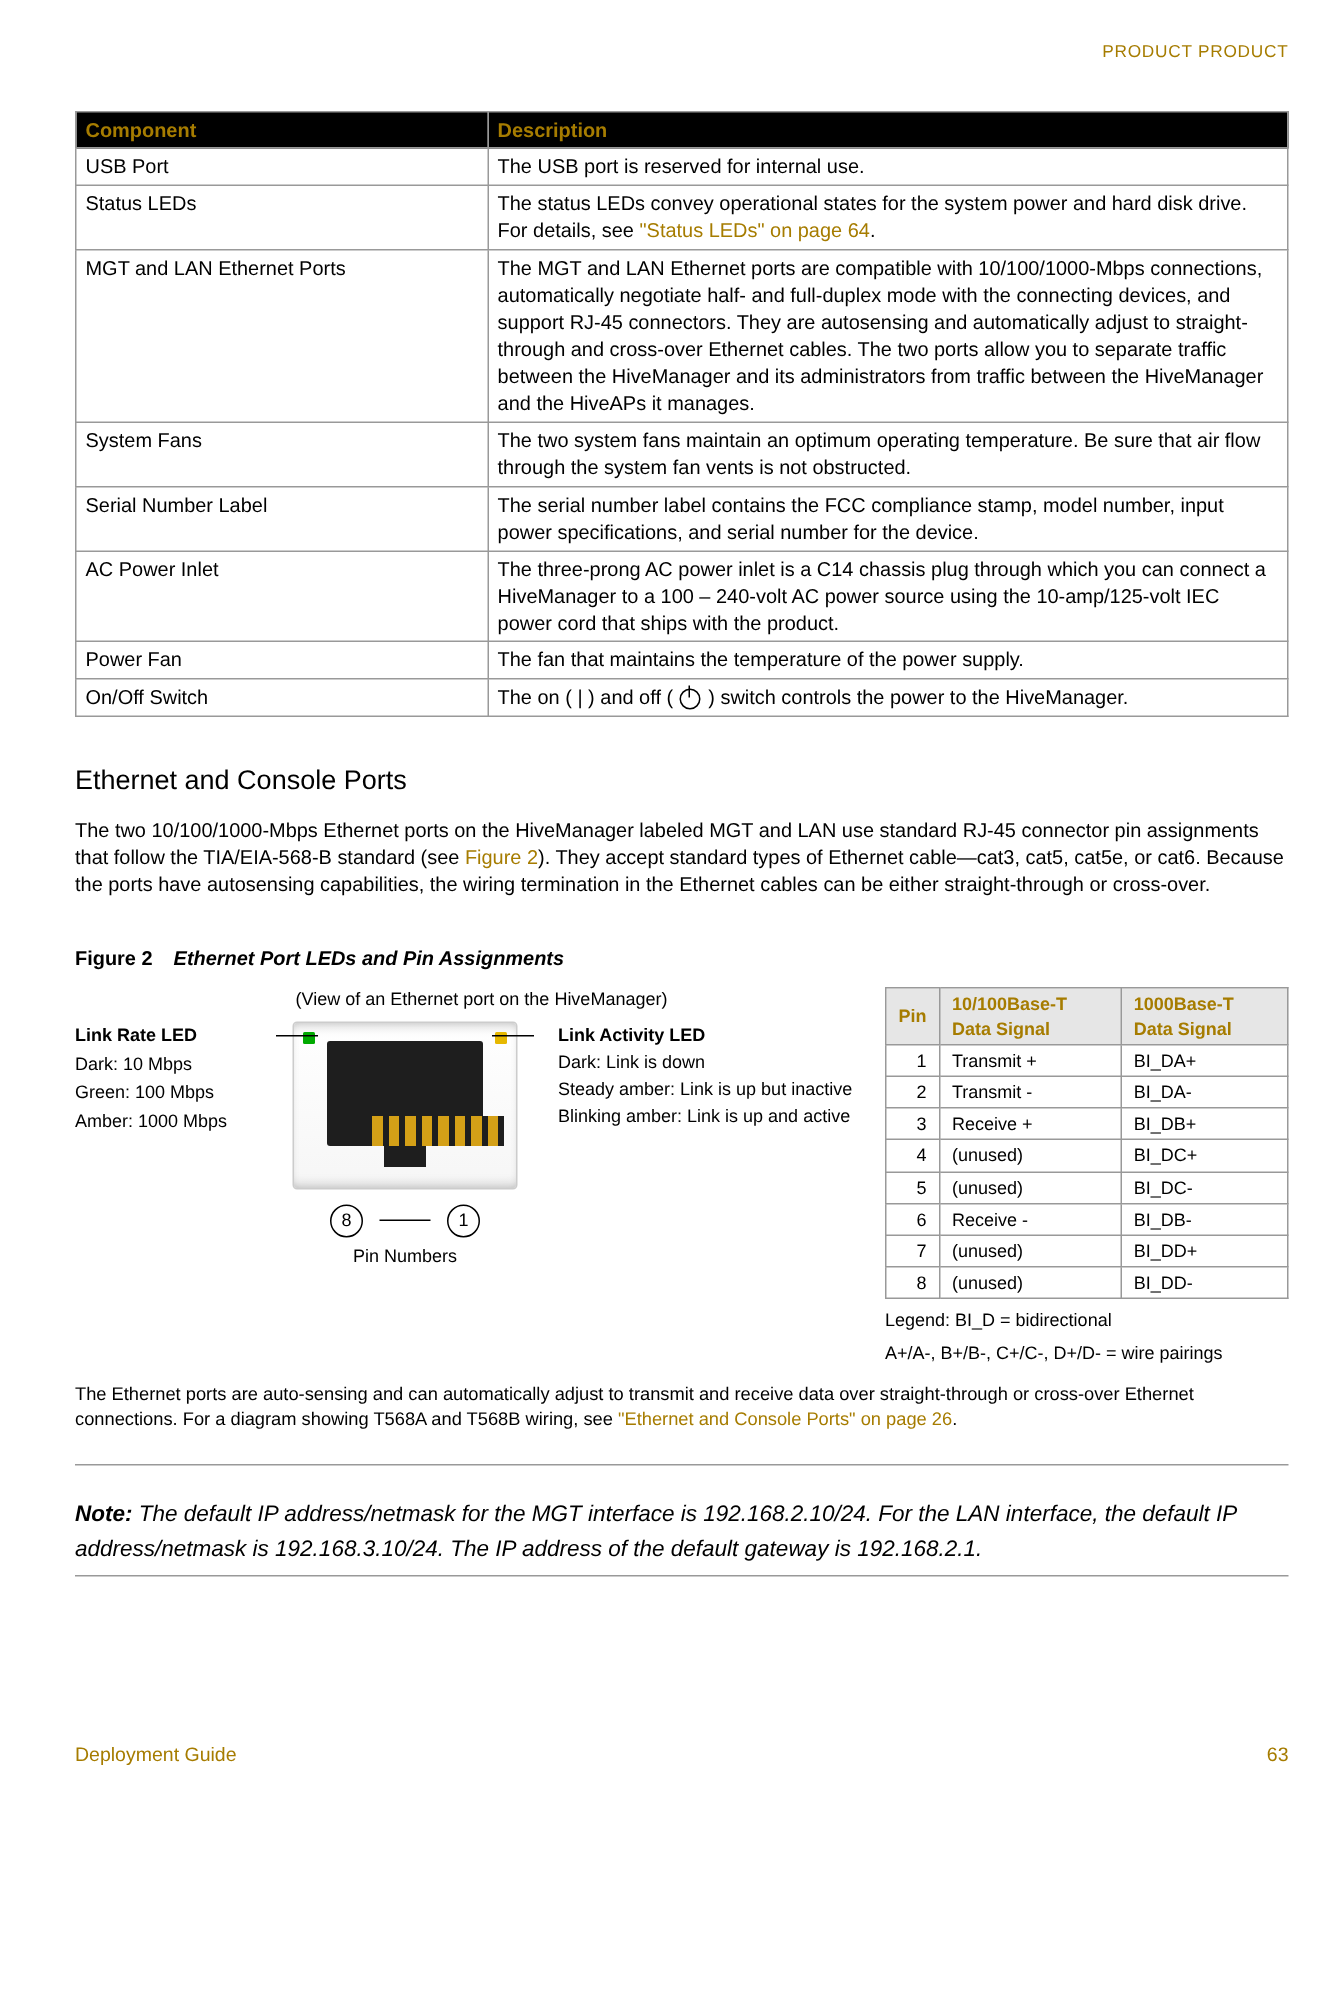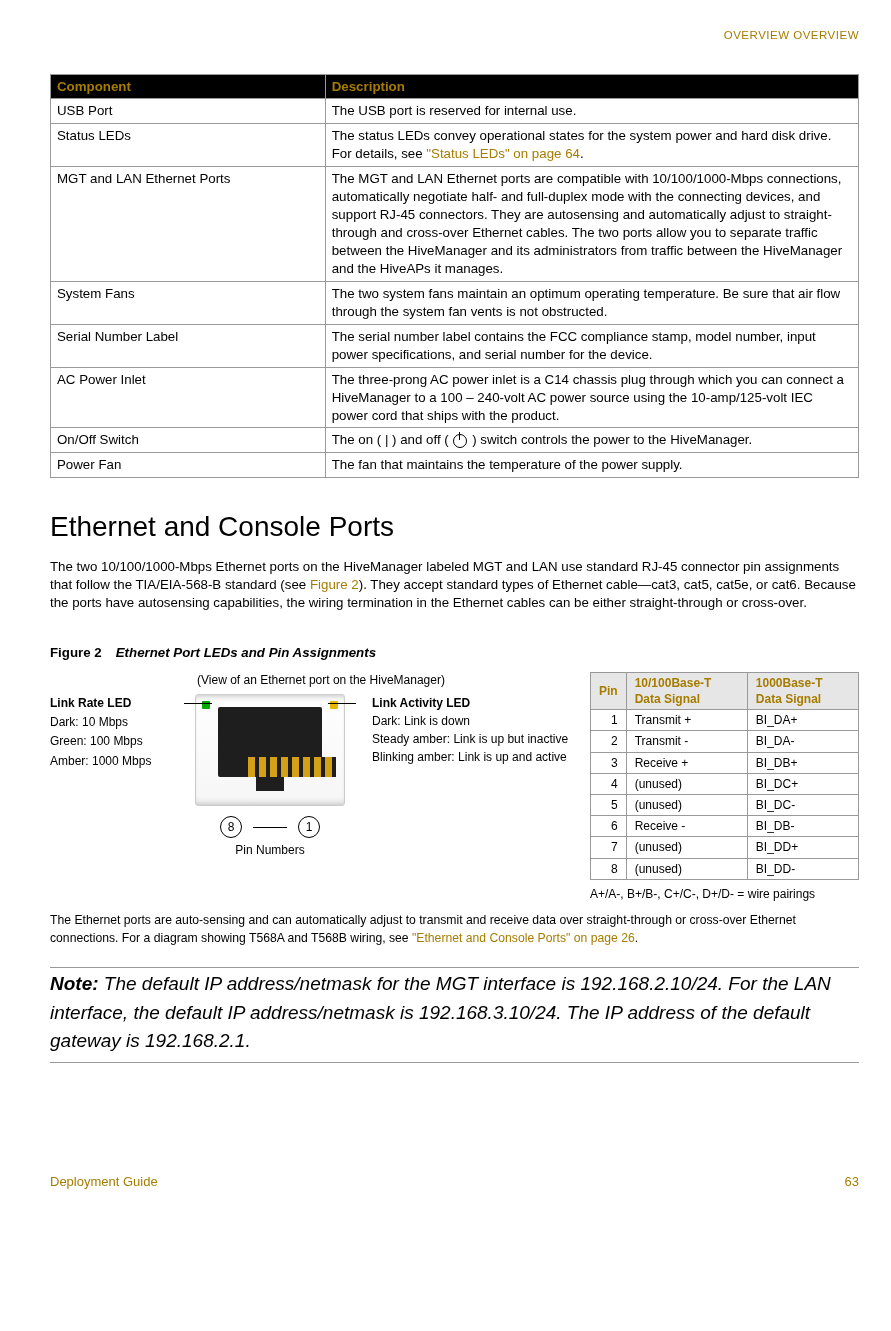--- a/index.html
+++ b/index.html
@@ -33,21 +33,21 @@
   }
   table.comp th {
     background: #000000;
     color: #A67C00;
     font-weight: bold;
   }
   table.comp td:first-child { width: 34%; }
   .link { color: #A67C00; }
   h2.section {
     font-family: Arial, sans-serif;
-    font-size: 28px;
+    font-size: 18px;
     font-weight: normal;
     margin: 22px 0 12px 0;
   }
   p.body { margin: 0 0 32px 0; }
   .fig-title { font-weight: bold; font-style: italic; margin: 24px 0 10px 0; }
   .fig-title .num { font-style: normal; font-weight: bold; margin-right: 14px; }
   .figure-area {
     display: flex;
     gap: 18px;
     align-items: flex-start;
@@ -134,23 +134,23 @@
   .legend { font-size:12px; font-family: Arial, sans-serif; margin-top:6px; }
   .under-note {
     font-size: 12.2px;
     font-family: Arial, sans-serif;
     margin: 10px 0 20px 0;
     line-height:1.45;
   }
   .note-box {
     border-top: 1px solid #999;
     border-bottom: 1px solid #999;
-    padding: 2px 0 6px 0;
+    padding: 22px 0 6px 0;
     font-style: italic;
-    font-size: 19px;
+    font-size: 15px;
     line-height:1.5;
   }
   .note-box .lbl { font-weight: bold; font-style: italic; }
   .footer {
     display: flex;
     justify-content: space-between;
     margin-top: 110px;
     font-size: 13px;
     color: #A67C00;
     align-items: center;
@@ -159,21 +159,21 @@
     display:inline-block; width:12px; height:12px; border:1.6px solid #000; border-radius:50%;
     position:relative; vertical-align:middle; margin:0 1px;
   }
   .power-sym::after{
     content:""; position:absolute; left:4.2px; top:-3px; width:1.6px; height:8px; background:#000;
   }
 </style>
 </head>
 <body>
 
-<div class="running-head">OVERVIEW OVERVIEW</div>
+<div class="running-head">PRODUCT PRODUCT</div>
 
 <table class="comp">
   <thead>
     <tr>
       <th>Component</th>
       <th>Description</th>
     </tr>
   </thead>
   <tbody>
     <tr>
@@ -194,26 +194,26 @@
     </tr>
     <tr>
       <td>Serial Number Label</td>
       <td>The serial number label contains the FCC compliance stamp, model number, input power specifications, and serial number for the device.</td>
     </tr>
     <tr>
       <td>AC Power Inlet</td>
       <td>The three-prong AC power inlet is a C14 chassis plug through which you can connect a HiveManager to a 100 – 240-volt AC power source using the 10-amp/125-volt IEC power cord that ships with the product.</td>
     </tr>
     <tr>
+      <td>Power Fan</td>
+      <td>The fan that maintains the temperature of the power supply.</td>
+    </tr>
+    <tr>
       <td>On/Off Switch</td>
       <td><span>The on ( | ) and off ( </span><span class="power-sym"></span><span> ) switch controls the power to the HiveManager.</span></td>
-    </tr>
-    <tr>
-      <td>Power Fan</td>
-      <td>The fan that maintains the temperature of the power supply.</td>
     </tr>
   </tbody>
 </table>
 
 <h2 class="section">Ethernet and Console Ports</h2>
 
 <p class="body">
   <span>The two 10/100/1000-Mbps Ethernet ports on the HiveManager labeled MGT and LAN use standard RJ-45 connector pin assignments that follow the TIA/EIA-568-B standard (see </span><span class="link">Figure 2</span><span>). They accept standard types of Ethernet cable—cat3, cat5, cat5e, or cat6. Because the ports have autosensing capabilities, the wiring termination in the Ethernet cables can be either straight-through or cross-over.</span>
 </p>
 
@@ -302,20 +302,21 @@
             <td>(unused)</td>
             <td>BI_DD+</td>
           </tr>
         <tr>
             <td style="text-align:right">8</td>
             <td>(unused)</td>
             <td>BI_DD-</td>
           </tr>
       </tbody>
     </table>
+    <div class="legend">Legend: BI_D = bidirectional</div>
     <div class="legend">A+/A-, B+/B-, C+/C-, D+/D- = wire pairings</div>
   </div>
 </div>
 
 <p class="under-note">
   <span>The Ethernet ports are auto-sensing and can automatically adjust to transmit and receive data over straight-through or cross-over Ethernet connections. For a diagram showing T568A and T568B wiring, see </span><span class="link">"Ethernet and Console Ports" on page 26</span><span>.</span>
 </p>
 
 <div class="note-box">
   <span class="lbl">Note:</span>

